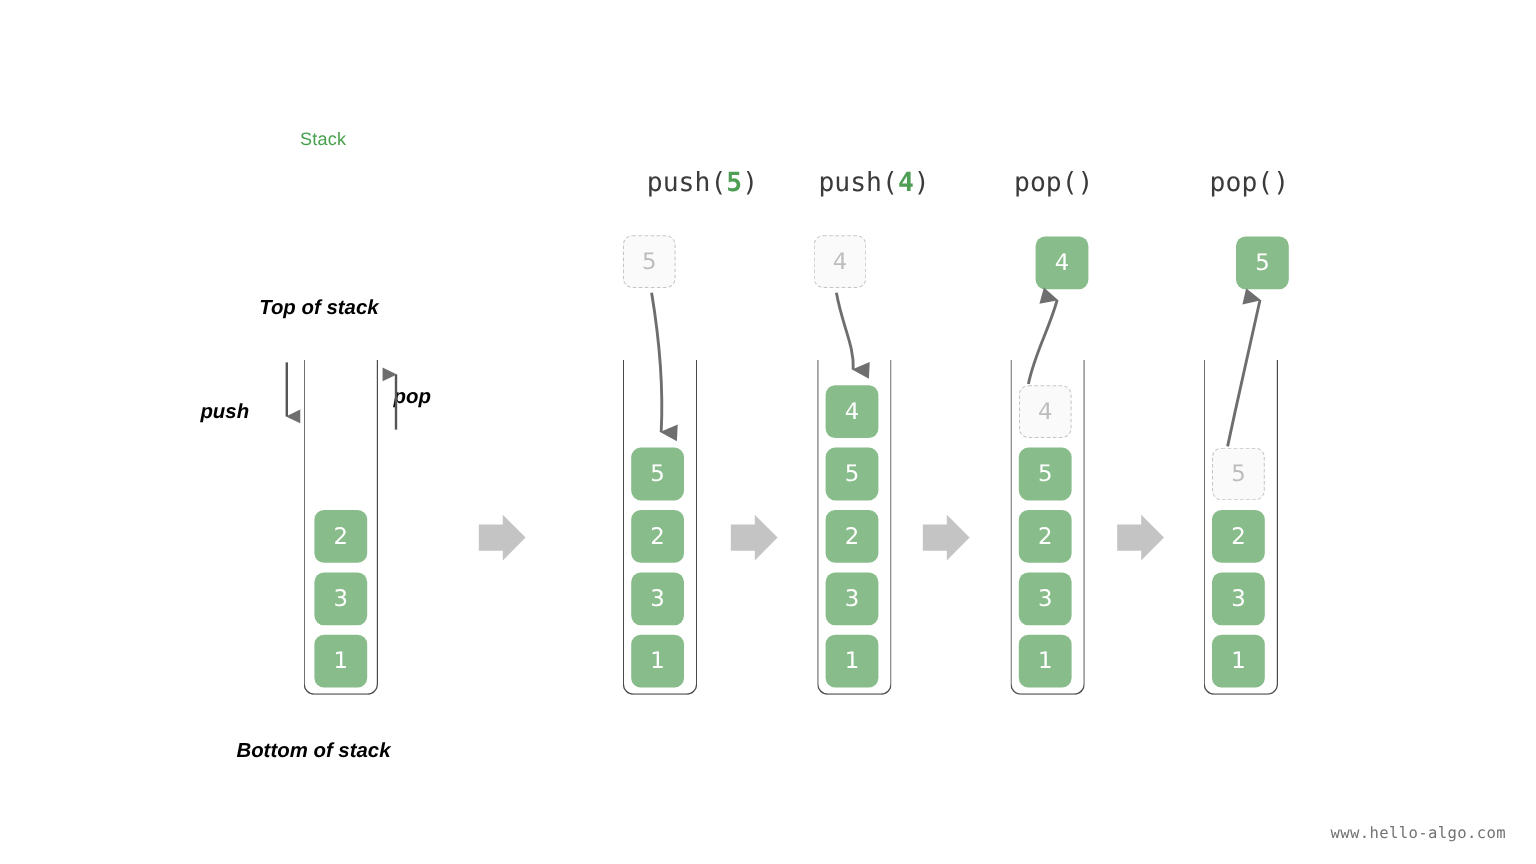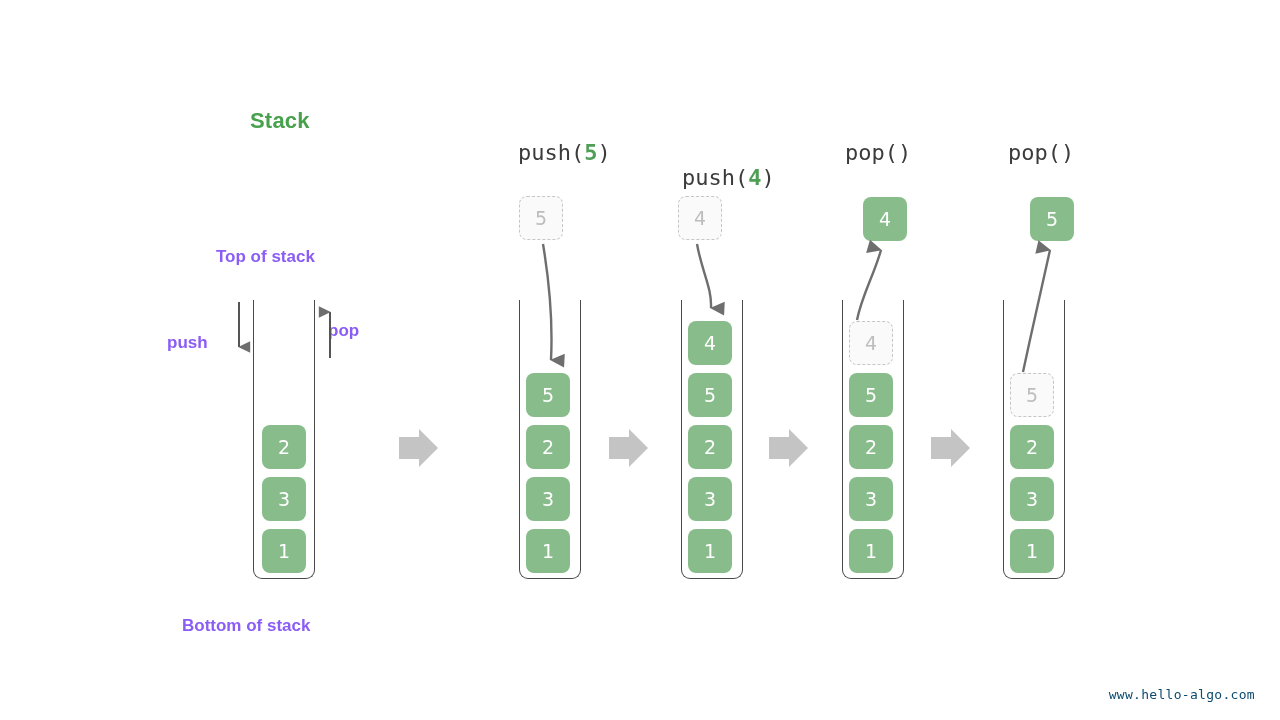--- a/index.html
+++ b/index.html
@@ -19,56 +19,57 @@
   .canvas {
     position: absolute;
     inset: 0;
   }
 
   
   .title-stack {
     position: absolute;
     left: 250px;
     top: 108px;
-    font-size: 22px;
-    font-weight: bold;
+    font-size: 15px;
+    font-weight: normal;
     color: #48a14d;
     letter-spacing: 0.2px;
     white-space: nowrap;
   }
   .label-bold {
     position: absolute;
     font-size: 17px;
     font-weight: bold;
-    color: #8b5cf6;
+    color: #000000;
     white-space: nowrap;
+    font-style: italic;
   }
   .label-top     { left: 216px; top: 247px; }
-  .label-bottom  { left: 182px; top: 616px; }
+  .label-bottom  { left: 197px; top: 616px; }
   .label-push    { left: 167px; top: 333px; }
   .label-pop     { left: 328px; top: 321px; }
 
   .op-header {
     position: absolute;
     top: 140px;
     font-family: "DejaVu Sans Mono", monospace;
     font-size: 22px;
     color: #3b3b3b;
     white-space: nowrap;
     letter-spacing: 0px;
   }
   .op-header .num { color: #4e9e55; font-weight: bold; }
 
   .watermark {
     position: absolute;
     right: 25px;
     bottom: 18px;
     font-family: "DejaVu Sans Mono", monospace;
     font-size: 13px;
-    color: #0c4a6e;
+    color: #737373;
     letter-spacing: 0.3px;
   }
 
   
   .stack-container {
     position: absolute;
     width: 62px;
     border-left: 1.6px solid #4a4a4a;
     border-right: 1.6px solid #4a4a4a;
     border-bottom: 1.6px solid #4a4a4a;
@@ -112,24 +113,24 @@
 
 <div class="canvas">
 
   <div class="title-stack">Stack</div>
 
   <div class="label-bold label-top">Top of stack</div>
   <div class="label-bold label-bottom">Bottom of stack</div>
   <div class="label-bold label-push">push</div>
   <div class="label-bold label-pop">pop</div>
 
-  <div class="op-header" style="left:518px;">
+  <div class="op-header" style="left:539px;">
     <span>push(</span><span class="num">5</span><span>)</span>
   </div>
-  <div class="op-header" style="left:682px;margin-top:25px;">
+  <div class="op-header" style="left:682px;">
     <span>push(</span><span class="num">4</span><span>)</span>
   </div>
   <div class="op-header" style="left:845px;">
     <span>pop(</span><span class="num"></span><span>)</span>
   </div>
   <div class="op-header" style="left:1008px;">
     <span>pop(</span><span class="num"></span><span>)</span>
   </div>
 
   <div class="stack-container" style="left:253px; top:300px; height:279px;"></div>

